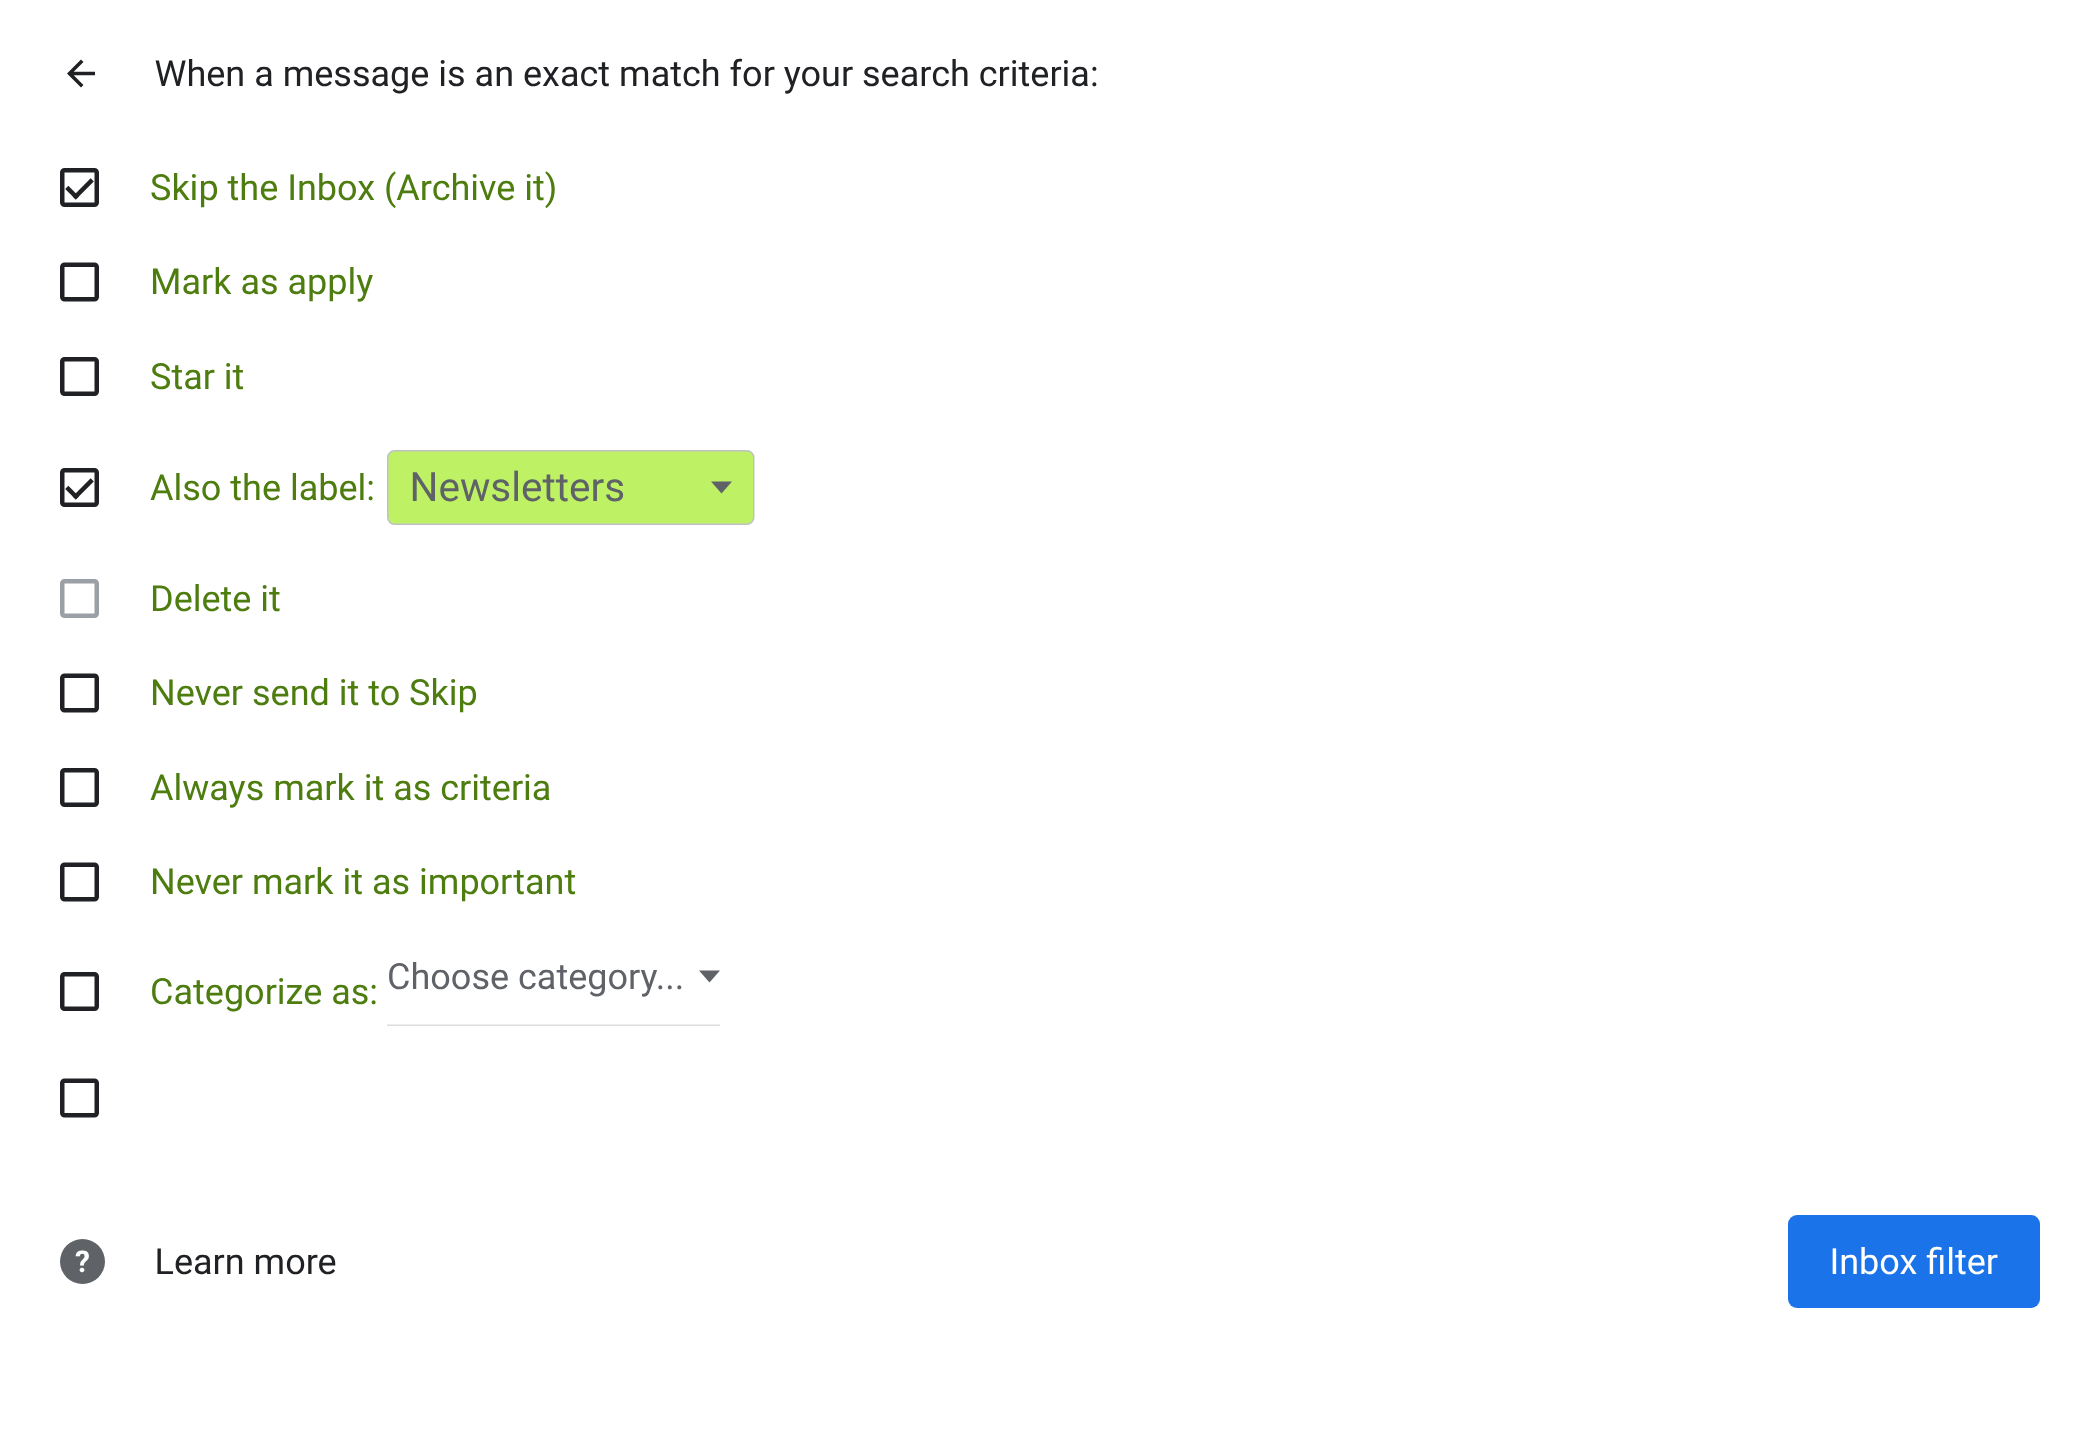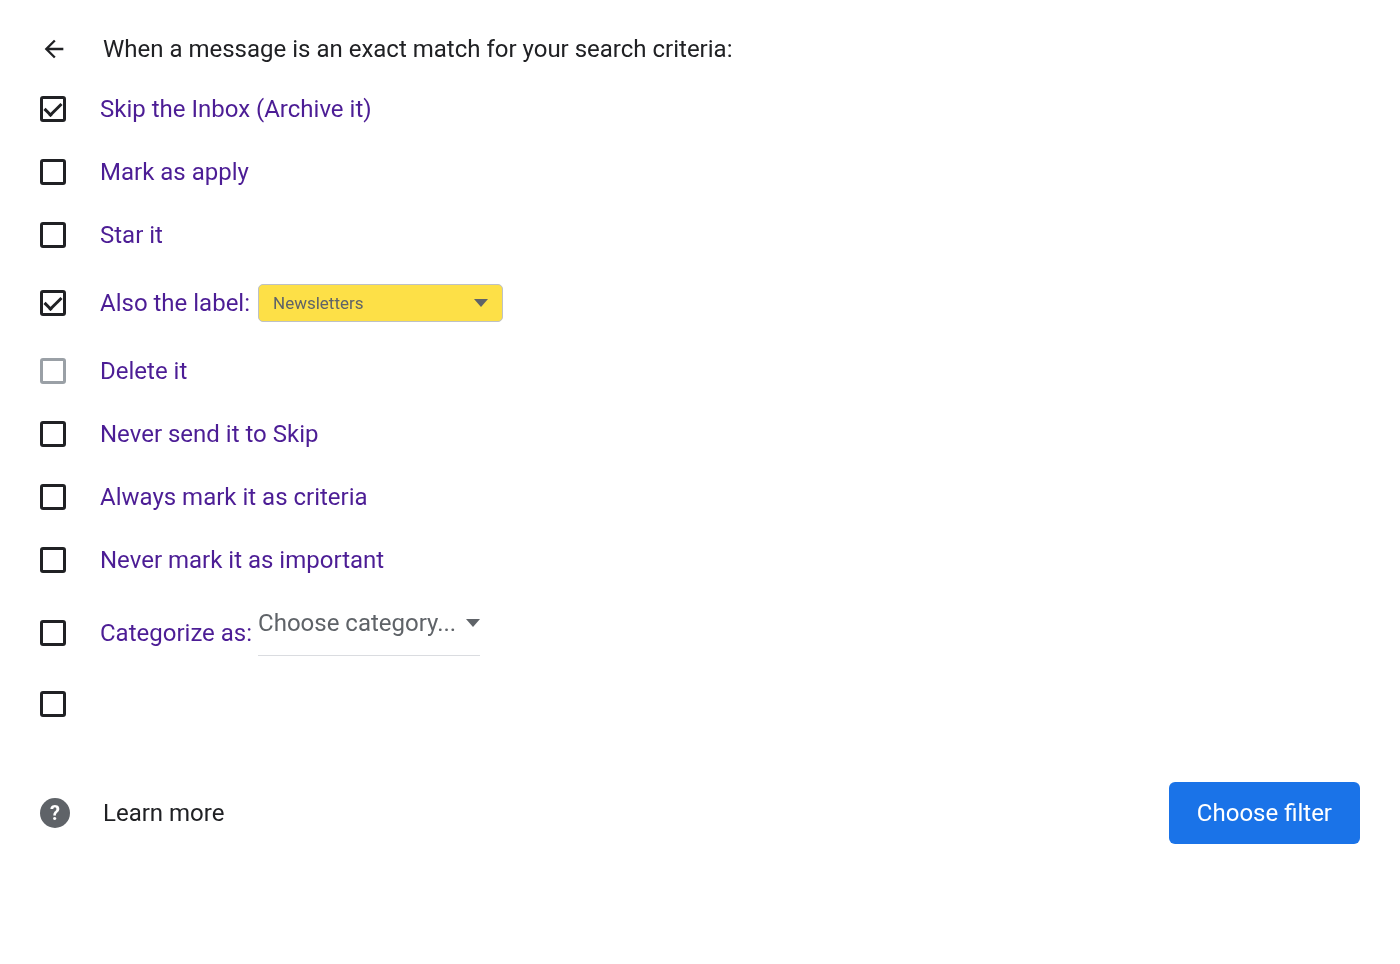--- a/index.html
+++ b/index.html
@@ -10,21 +10,21 @@
     body {
       font-family: 'Google Sans', Roboto, Arial, sans-serif;
       background: #fff;
       padding: 35px 40px;
       font-size: 24px;
       color: #202124;
     }
     .header-row {
       display: flex;
       align-items: center;
-      margin-bottom: 32px;
+      margin-bottom: 48px;
     }
     .back-arrow {
       width: 28px;
       height: 28px;
       margin-right: 35px;
       cursor: pointer;
       display: flex;
       align-items: center;
       justify-content: center;
     }
@@ -62,34 +62,34 @@
       display: block;
       width: 7px;
       height: 14px;
       border: solid #202124;
       border-width: 0 3px 3px 0;
       transform: rotate(45deg);
       margin-top: -3px;
     }
     .option-label {
       font-size: 24px;
-      color: #4c1d95;
+      color: #4d7c0f;
     }
     .select-box {
       display: inline-flex;
       align-items: center;
       justify-content: space-between;
       border: 1px solid #bdc1c6;
       border-radius: 5px;
-      background: #fde047;
+      background: #bef264;
       padding: 8px 14px;
       margin-left: 8px;
       min-width: 245px;
       cursor: pointer;
-      font-size: 17px;
+      font-size: 27px;
       color: #5f6368;
     }
     .select-box .dropdown-caret {
       margin-left: 20px;
     }
     .dropdown-caret {
       width: 0;
       height: 0;
       border-left: 7px solid transparent;
       border-right: 7px solid transparent;
@@ -215,14 +215,14 @@
 
 <div class="option-row">
   <div class="checkbox"></div>
 </div>
 
 <div class="footer-row">
   <div class="help-section">
     <div class="help-icon">?</div>
     <span class="learn-more">Learn more</span>
   </div>
-  <button class="create-button">Choose filter</button>
+  <button class="create-button">Inbox filter</button>
 </div>
 
 </body></html>

